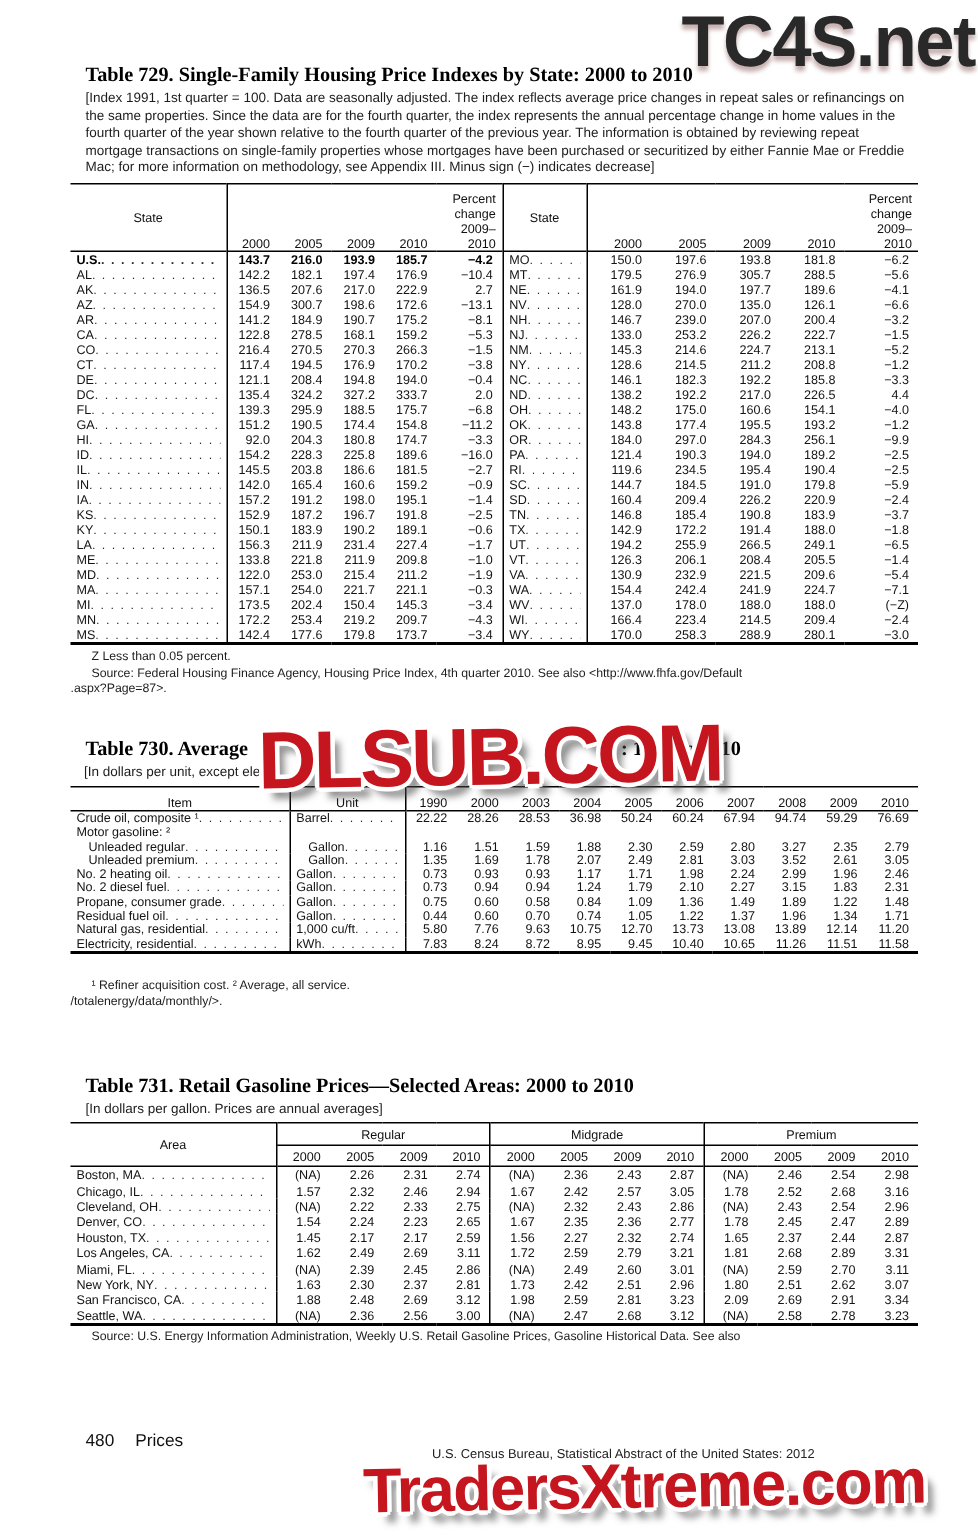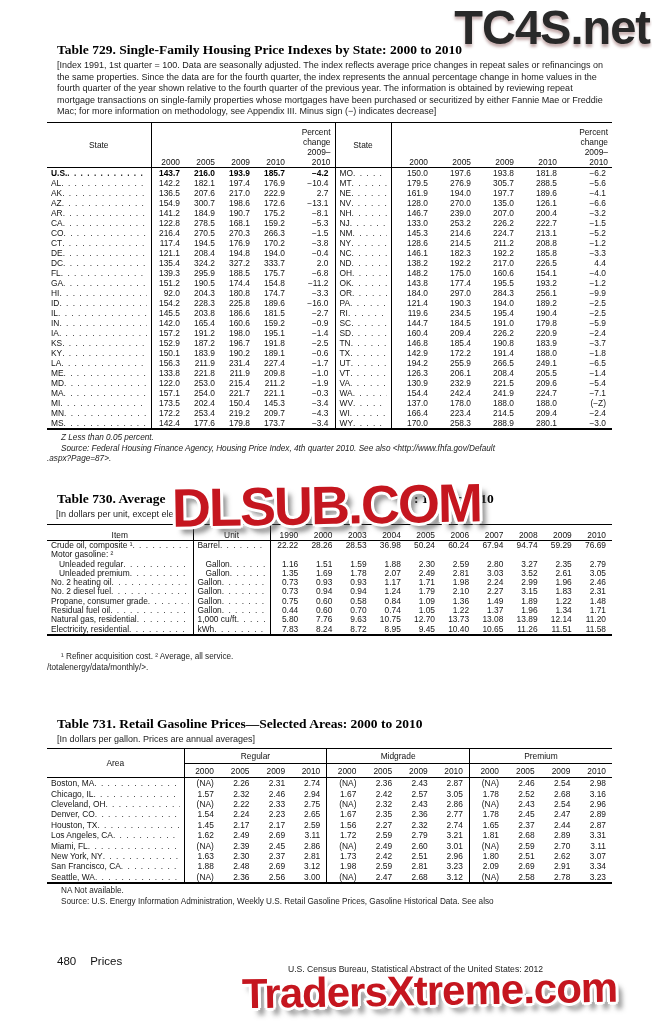--- a/index.html
+++ b/index.html
@@ -785,21 +785,21 @@
         </td>
     <td class="num">170.0</td>
     <td class="num">258.3</td>
     <td class="num">288.9</td>
     <td class="num">280.1</td>
     <td class="num">−3.0</td>
   </tr>
 </tbody>
 </table>
 
-<div class="abs foot" style="left:47px;top:433px;width:565px;font-style:italic;">
+<div class="abs foot" style="left:47px;top:433px;width:565px;">
   <div class="ind">Z Less than 0.05 percent.</div>
   <div class="ind">Source: Federal Housing Finance Agency, Housing Price Index, 4th quarter 2010. See also &lt;http://www.fhfa.gov/Default</div>
   <div>.aspx?Page=87&gt;.</div>
 </div>
 
 <div class="abs tbl-title frag" style="left:57px;top:491px;">Table 730. Average</div>
 <div class="abs tbl-title frag" style="left:414px;top:491px;">: 1990 to 2010</div>
 <div class="abs tbl-note frag" style="left:56px;top:509px;">[In dollars per unit, except electr</div>
 <div class="abs tbl-note frag" style="left:420px;top:509px;margin-top:40px;">ted]</div>
 
@@ -1320,21 +1320,20 @@
     <td class="num">3.12</td>
     <td class="num">(NA)</td>
     <td class="num">2.58</td>
     <td class="num">2.78</td>
     <td class="num">3.23</td>
   </tr>
 </tbody>
 </table>
 
 <div class="abs foot" style="left:47px;top:886px;width:575px;">
-  <div class="ind">NA Not available.</div>
   <div class="ind">Source: U.S. Energy Information Administration, Weekly U.S. Retail Gasoline Prices, Gasoline Historical Data. See also</div>
 </div>
 
 <div class="abs pg-left" style="left:57px;top:955px;">
   <span class="n">480</span><span>Prices</span>
 </div>
 <div class="abs pg-right" style="left:288px;top:964px;">U.S. Census Bureau, Statistical Abstract of the United States: 2012</div>
 
 <div class="abs wm wm-dark" style="right:2px;top:4px;">TC4S.net</div>
 <div class="abs wm wm-red wm-mid" style="left:172px;top:478px;">DLSUB.COM</div>

